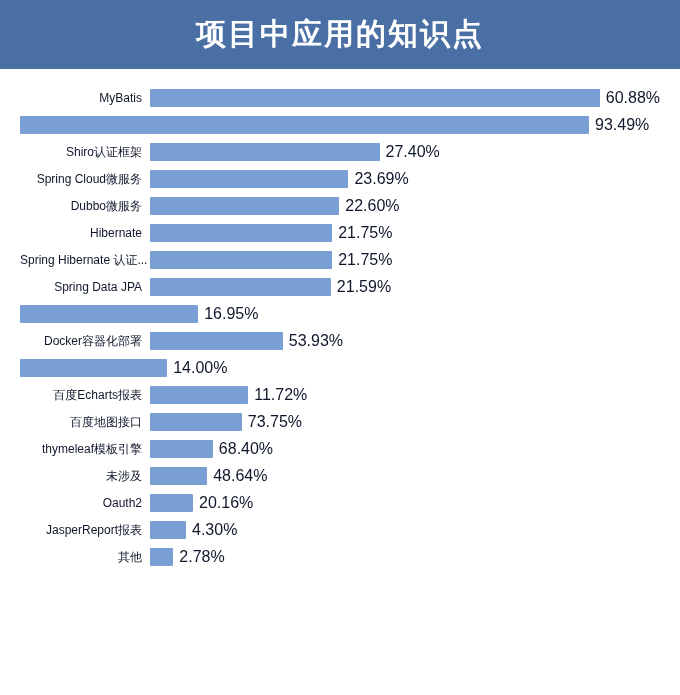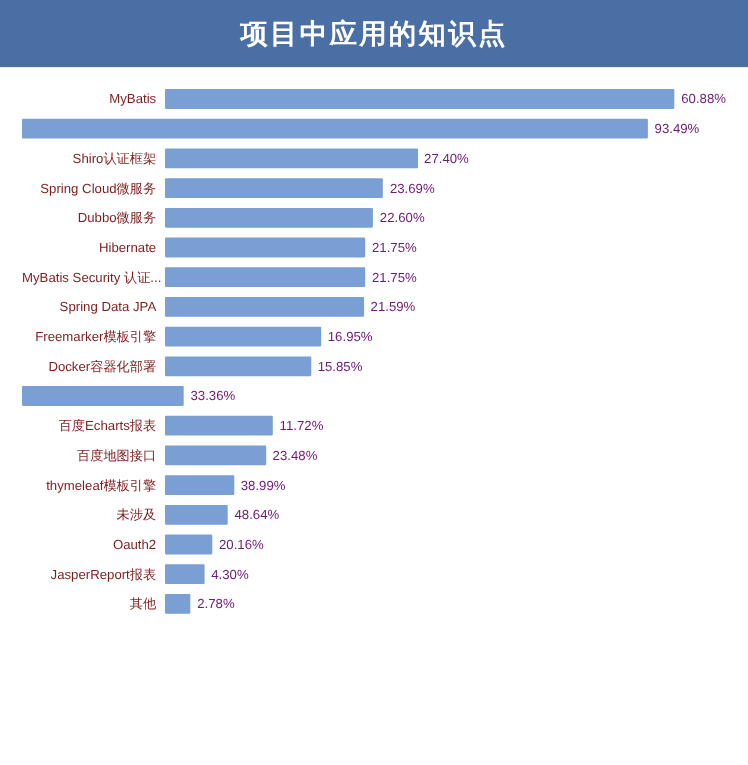--- a/index.html
+++ b/index.html
@@ -15,57 +15,57 @@
     }
     .header {
       width: 100%;
       background: #4a6fa5;
       padding: 14px 0;
       text-align: center;
       margin-bottom: 18px;
     }
     .header-title {
       color: #fff;
-      font-size: 25px;
+      font-size: 30px;
       font-weight: bold;
       letter-spacing: 2px;
     }
     .chart-container {
       width: 100%;
       padding: 0 20px 10px 20px;
     }
     .bar-row {
       display: flex;
       align-items: center;
       margin-bottom: 5px;
       height: 22px;
     }
     .bar-label {
       width: 130px;
       text-align: right;
       font-size: 12px;
-      color: #7f1d1d;
+      color: #0f172a;
       padding-right: 8px;
       white-space: nowrap;
       flex-shrink: 0;
     }
     .bar-track {
       flex: 1;
       display: flex;
       align-items: center;
       height: 18px;
     }
     .bar-fill {
       height: 18px;
       background: #7a9fd4;
       border-radius: 1px;
     }
     .bar-pct {
-      font-size: 12px;
-      color: #701a75;
+      font-size: 16px;
+      color: #0f172a;
       margin-left: 6px;
       white-space: nowrap;
     }
   </style>
 </head>
 <body>
 
 <div class="header">
   <span class="header-title">项目中应用的知识点</span>
 </div>
@@ -106,72 +106,71 @@
       </div>
     </div>
     <div class="bar-row">
       <div class="bar-label">Hibernate</div>
       <div class="bar-track">
         <div class="bar-fill" style="width: 35.726%; background: rgb(122, 159, 212);"></div>
         <span class="bar-pct">21.75%</span>
       </div>
     </div>
     <div class="bar-row">
-      <div class="bar-label">MyBatis Security 认证...</div>
+      <div class="bar-label">Spring Hibernate 认证...</div>
       <div class="bar-track">
         <div class="bar-fill" style="width: 35.726%; background: rgb(122, 159, 212);"></div>
         <span class="bar-pct">21.75%</span>
       </div>
     </div>
     <div class="bar-row">
       <div class="bar-label">Spring Data JPA</div>
       <div class="bar-track">
         <div class="bar-fill" style="width: 35.4632%; background: rgb(122, 159, 212);"></div>
         <span class="bar-pct">21.59%</span>
       </div>
     </div>
     <div class="bar-row">
-      <div class="bar-label">Freemarker模板引擎</div>
       <div class="bar-track">
         <div class="bar-fill" style="width: 27.8417%; background: rgb(122, 159, 212);"></div>
         <span class="bar-pct">16.95%</span>
       </div>
     </div>
     <div class="bar-row">
       <div class="bar-label">Docker容器化部署</div>
       <div class="bar-track">
         <div class="bar-fill" style="width: 26.0348%; background: rgb(122, 159, 212);"></div>
-        <span class="bar-pct">15.85%</span>
+        <span class="bar-pct">53.93%</span>
       </div>
     </div>
     <div class="bar-row">
       <div class="bar-track">
         <div class="bar-fill" style="width: 22.9961%; background: rgb(122, 159, 212);"></div>
-        <span class="bar-pct">33.36%</span>
+        <span class="bar-pct">14.00%</span>
       </div>
     </div>
     <div class="bar-row">
       <div class="bar-label">百度Echarts报表</div>
       <div class="bar-track">
         <div class="bar-fill" style="width: 19.251%; background: rgb(122, 159, 212);"></div>
         <span class="bar-pct">11.72%</span>
       </div>
     </div>
     <div class="bar-row">
       <div class="bar-label">百度地图接口</div>
       <div class="bar-track">
         <div class="bar-fill" style="width: 18.0026%; background: rgb(122, 159, 212);"></div>
-        <span class="bar-pct">23.48%</span>
+        <span class="bar-pct">73.75%</span>
       </div>
     </div>
     <div class="bar-row">
       <div class="bar-label">thymeleaf模板引擎</div>
       <div class="bar-track">
         <div class="bar-fill" style="width: 12.3193%; background: rgb(122, 159, 212);"></div>
-        <span class="bar-pct">38.99%</span>
+        <span class="bar-pct">68.40%</span>
       </div>
     </div>
     <div class="bar-row">
       <div class="bar-label">未涉及</div>
       <div class="bar-track">
         <div class="bar-fill" style="width: 11.2188%; background: rgb(122, 159, 212);"></div>
         <span class="bar-pct">48.64%</span>
       </div>
     </div>
     <div class="bar-row">

